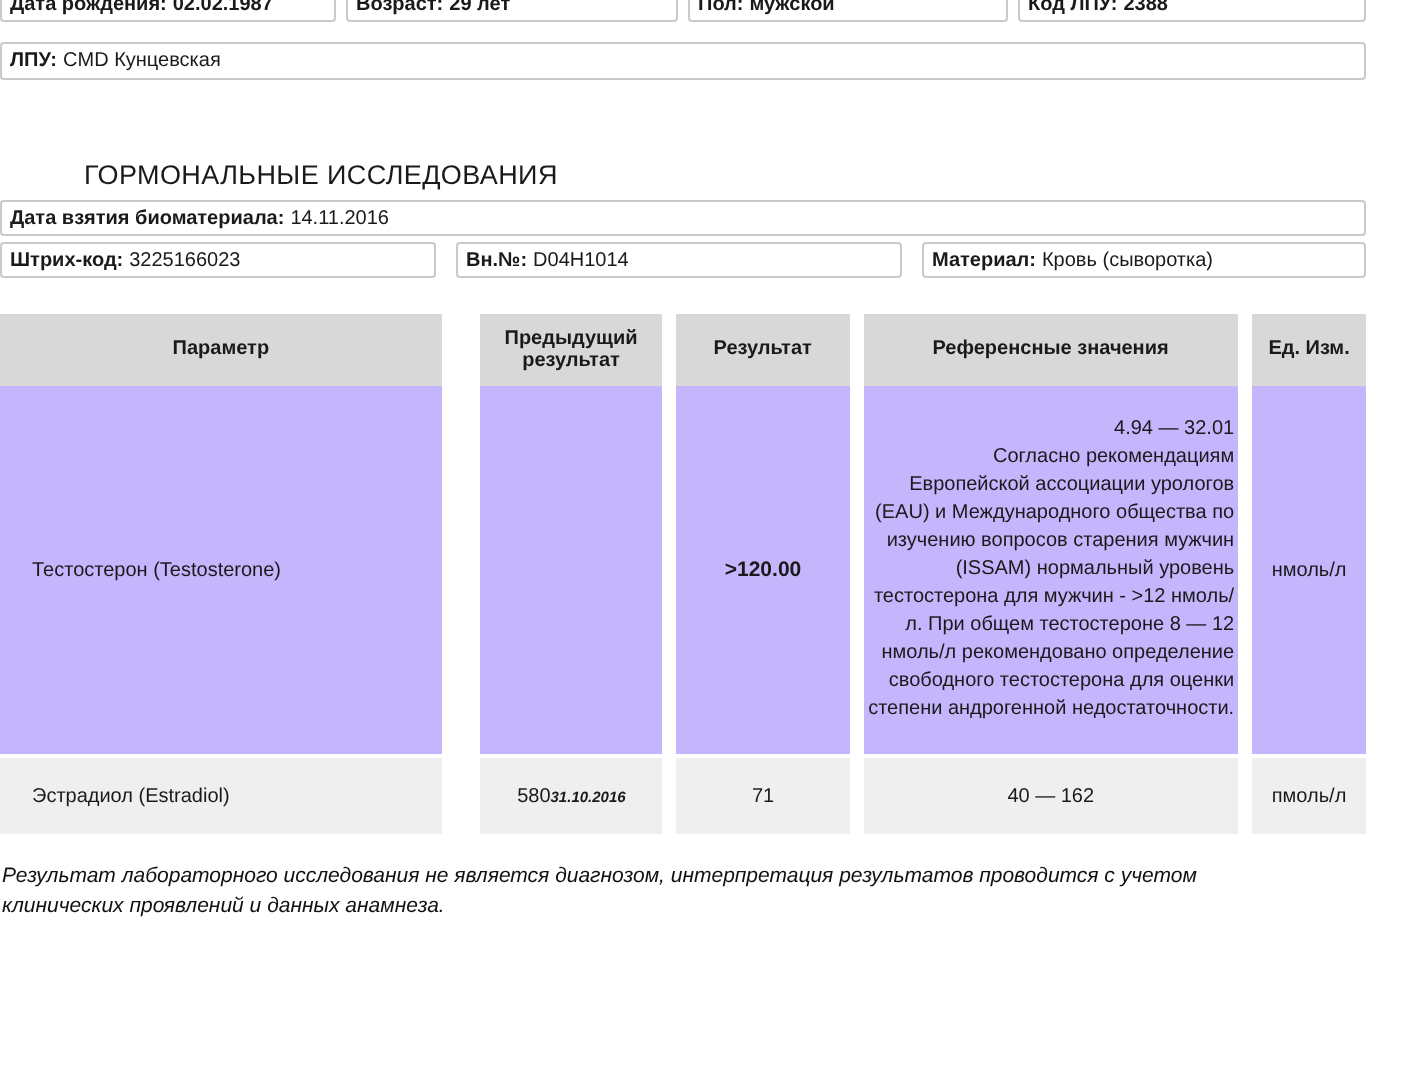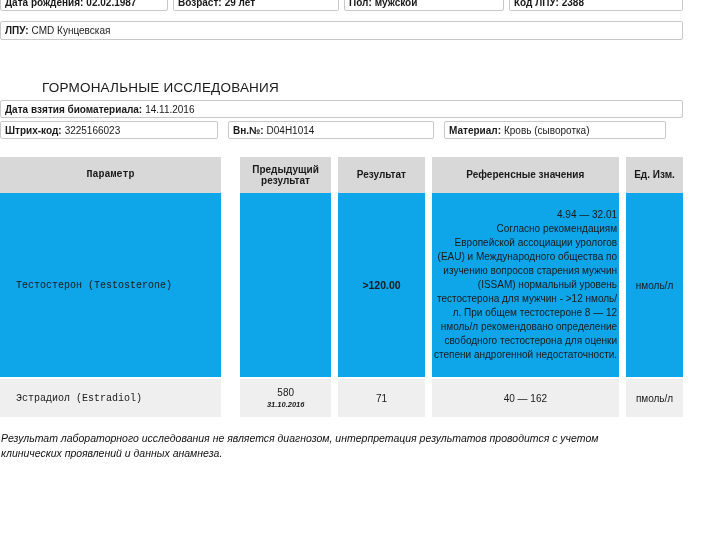--- a/index.html
+++ b/index.html
@@ -42,48 +42,48 @@
     position: absolute; top: 80px; left: 2px;
     font-size: 13.5px; font-weight: normal; letter-spacing: 0.2px; margin-left: 40px;
   }
 
   .date-row { position: absolute; top: 100px; left: 0; }
   .date-row .cell { height: 18px; width: 683px; }
 
   .barcode-row { position: absolute; top: 121px; left: 0; align-items: center; }
   .barcode-row .cell { height: 18px; }
   .barcode-row .b1 { width: 218px; margin-right: 10px; }
-  .barcode-row .b2 { width: 206px; margin-right: 10px; }
+  .barcode-row .b2 { width: 223px; margin-right: 10px; }
   .barcode-row .b3 { width: 222px; }
 
   
   .results { position: absolute; top: 157px; left: 0; width: 683px; }
   .tr { display: flex; width: 683px; }
   .td, .th {
     display: flex; align-items: center; justify-content: center;
     text-align: center; font-size: 10px;
   }
-  .col-param { width: 225px; margin-right: 19px; font-family: Liberation Mono, monospace; }
+  .col-param { width: 225px; margin-right: 19px; }
   .col-prev  { width: 93px;  margin-right: 7px; }
   .col-res   { width: 88px;  margin-right: 7px; text-align: center; }
   .col-ref   { width: 191px; margin-right: 7px; text-align: right; }
   .col-unit  { width: 58px; }
 
   .thead .th { background: #d8d8d8; height: 36px; font-weight: bold; line-height: 1.15; }
 
   .row-testo { min-height: 184px; }
-  .row-testo .td { background: #0ea5e9; }
+  .row-testo .td { background: #c4b5fd; }
   .row-estra .td { background: #efefef; height: 38px; }
 
   .td.param { justify-content: flex-start; text-align: left; padding-left: 16px; }
   .result-bold { font-weight: bold; font-size: 10.5px; }
 
   .ref-block { line-height: 14px; padding: 2px 2px; }
   .ref-range { display: block; }
-  .prev-wrap { display: flex; flex-direction: column; align-items: center; line-height: 11px; }
+  .prev-wrap { display: flex; align-items: center; line-height: 11px; }
   .prev-date { font-size: 7.5px; font-style: italic; font-weight: bold; margin-top: 1px; }
 
   .footer-note {
     position: absolute; top: 431px; left: 1px; width: 648px;
     font-size: 10.5px; font-style: italic; line-height: 15px;
     color: #111;
   }
 </style>
 </head>
 <body>

